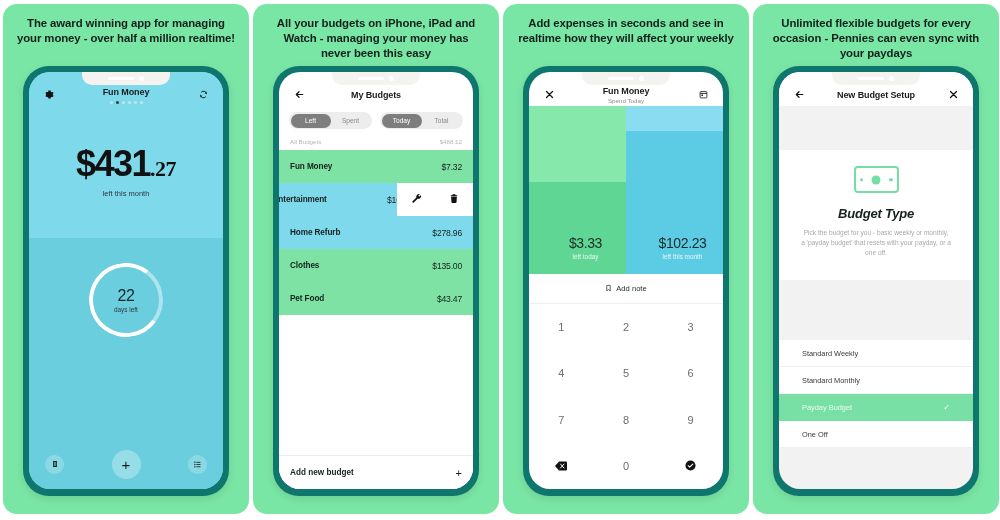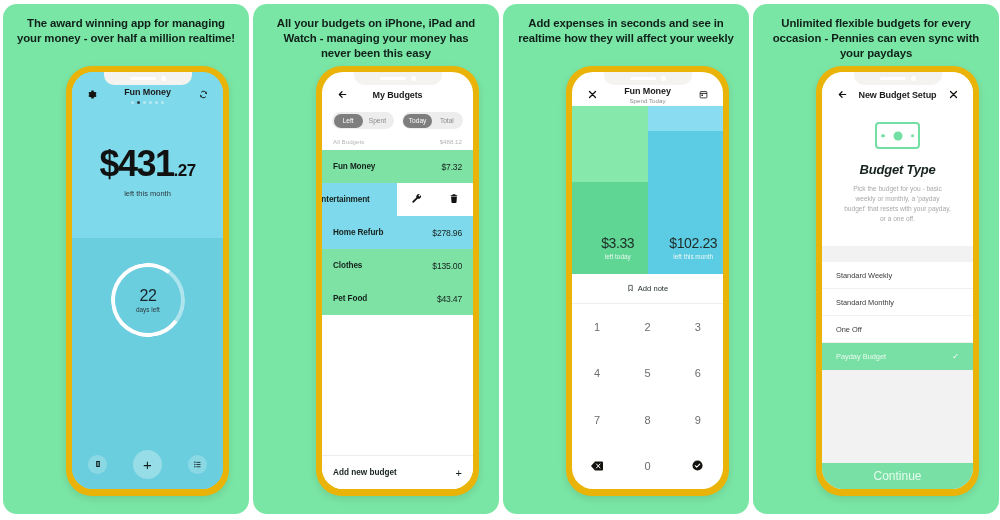--- a/index.html
+++ b/index.html
@@ -31,25 +31,24 @@
     letter-spacing: -0.1px;
     padding: 12px 14px 0 14px;
     height: 62px;
   }
 
   
   .phone {
     position: absolute;
     left: 20px; right: 20px;
     top: 62px; bottom: 18px;
-    background: #eab308;
+    background: #0f766e;
     border-radius: 26px 26px 26px 26px;
     padding: 6px 6px 7px 6px;
     box-shadow: 0 3px 8px rgba(0,0,0,0.10);
-    margin-left: 43px;
   }
   .screen {
     position: relative;
     width: 100%; height: 100%;
     background: #ffffff;
     border-radius: 21px;
     overflow: hidden;
     display: flex;
     flex-direction: column;
   }
@@ -88,21 +87,21 @@
     background: #7ed9ea;
     flex: 0 0 auto;
     height: 132px;
     display: flex; flex-direction: column;
     align-items: center; justify-content: center;
   }
   .big-amount {
     font-size: 36px; font-weight: bold; color: #111;
     letter-spacing: -1.5px; line-height: 1;
   }
-  .big-amount .cents { font-size: 17px; letter-spacing: -0.5px; }
+  .big-amount .cents { font-size: 22px; letter-spacing: -0.5px; font-family: Liberation Serif, serif; }
   .big-sub { font-size: 7.5px; color: #2d3b40; margin-top: 7px; }
   .lower-zone {
     flex: 1; background: #6bcede;
     display: flex; flex-direction: column; align-items: center;
     position: relative;
   }
   .ring {
     margin-top: 25px;
     width: 74px; height: 74px; border-radius: 50%;
     border: 4px solid #ffffff;
@@ -192,21 +191,21 @@
     flex: 0 0 auto; height: 56px;
     display: flex; align-items: center; justify-content: center;
     font-size: 25px; font-weight: bold; color: #14120f; letter-spacing: -1px;
     border-bottom: 1px solid #f0f0f0;
   }
   .keypad { flex: 1; display: grid; grid-template-columns: repeat(3,1fr); grid-template-rows: repeat(4,1fr); }
   .key { display: flex; align-items: center; justify-content: center; font-size: 11px; color: #6d6d6d; }
   .key.dark { color: #14120f; }
 
   
-  .p4 .screen { background: #f2f2f2; }
+  .p4 .screen { background: #f2f2f2; gap: 44px; }
   .p4 .navbar { background: #ffffff; }
   .hero-card {
     background: #ffffff; flex: 0 0 auto;
     padding: 16px 18px 22px 18px; text-align: center;
   }
   .bill-icon {
     width: 45px; height: 27px; margin: 0 auto 13px auto;
     border: 2.5px solid #74dfa2; border-radius: 4px;
     position: relative;
   }
@@ -214,21 +213,21 @@
     width: 9px; height: 9px; border-radius: 50%; background: #74dfa2; }
   .bill-icon .d1, .bill-icon .d2 { position: absolute; width: 3.5px; height: 3.5px; border-radius: 50%; background: #74dfa2; top: 50%; transform: translateY(-50%); }
   .bill-icon .d1 { left: 4px; }
   .bill-icon .d2 { right: 4px; }
   .hero-title { font-size: 13px; font-weight: bold; color: #15221d; letter-spacing: -0.2px; font-style: italic; }
   .hero-desc { font-size: 6.6px; line-height: 10px; color: #a9a9a9; margin-top: 7px; padding: 0 4px; }
   .opt-list { margin-top: 16px; flex: 0 0 auto; }
   .opt {
     height: 27px; background: #ffffff;
     display: flex; align-items: center; justify-content: space-between;
-    padding: 0 14px;
+    padding: 0 23px;
     border-bottom: 1px solid #f0f0f0;
     font-size: 7.4px; color: #383838;
   }
   .opt.sel { background: #78e0a4; color: #e9fbf0; border-bottom-color: #78e0a4; }
   .opt .chk { font-size: 8px; color: #ffffff; }
   .continue {
     margin-top: auto; flex: 0 0 auto;
     height: 26px; background: #78e0a4;
     display: flex; align-items: center; justify-content: center;
     font-size: 12px; color: #e6fbee;
@@ -512,26 +511,26 @@
           <div class="hero-desc">Pick the budget for you - basic weekly or monthly, a 'payday budget' that resets with your payday, or a one off.</div>
         </div>
 
         <div class="opt-list">
           <div class="opt">
             <span>Standard Weekly</span>
           </div>
           <div class="opt">
             <span>Standard Monthly</span>
           </div>
-          <div class="opt">
-            <span>One Off</span>
-          </div>
           <div class="opt sel">
             <span>Payday Budget</span>
             <span class="chk">✓</span>
+          </div>
+          <div class="opt">
+            <span>One Off</span>
           </div>
         </div>
 
         <div class="continue">Continue</div>
       </div>
     </div>
   </div>
 
 </div>
 

